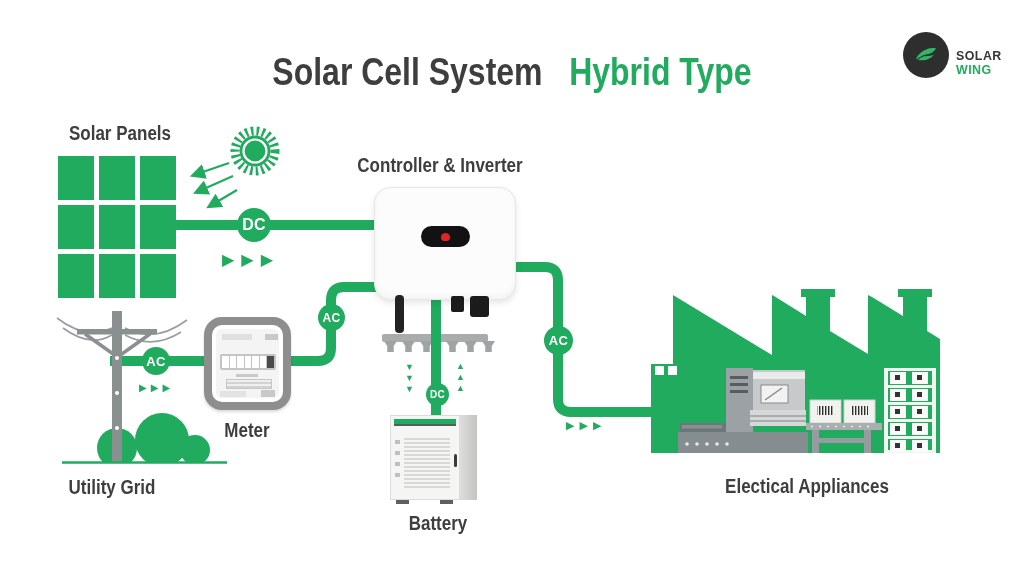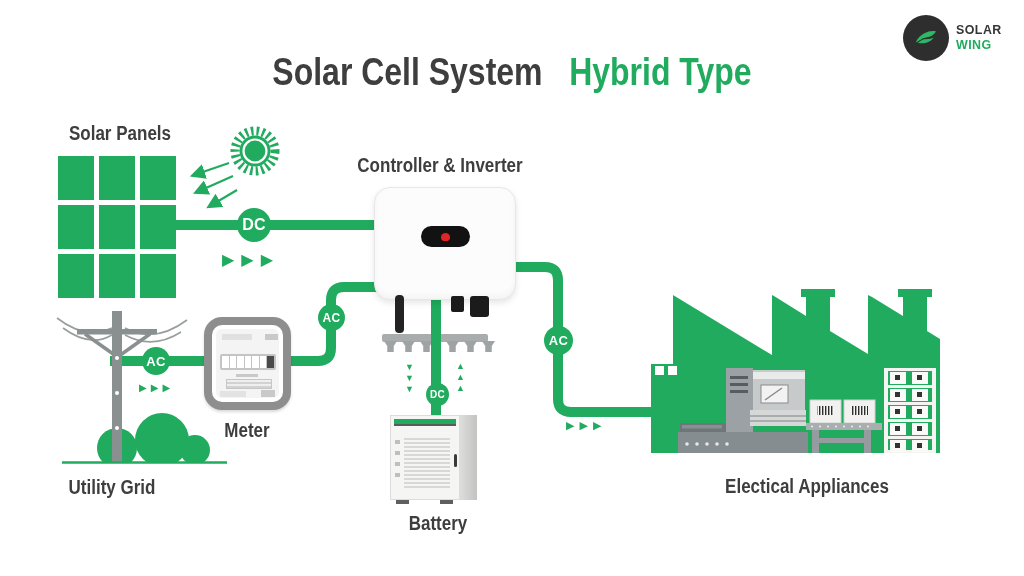--- a/index.html
+++ b/index.html
@@ -12,21 +12,21 @@
     position:relative;width:1024px;height:576px;background:#ffffff;
     font-family:"Liberation Sans", sans-serif;overflow:hidden;
   }
   
   .title{
     position:absolute;left:0;right:0;top:50px;text-align:center;
     font-size:39px;font-weight:bold;color:var(--dark);
     transform:scaleX(0.82);letter-spacing:0;white-space:nowrap;
   }
   .title .accent{color:var(--green);}
-  .logo{position:absolute;left:903px;top:15px;display:flex;align-items:center;gap:7px;}
+  .logo{position:absolute;left:903px;top:32px;display:flex;align-items:flex-end;gap:7px;}
   .logo-circle{width:46px;height:46px;border-radius:50%;background:#2E2E2E;
     display:flex;align-items:center;justify-content:center;}
   .logo-text{display:flex;flex-direction:column;line-height:1.08;font-weight:bold;
     font-size:13.5px;letter-spacing:.5px;transform:scaleX(0.92);transform-origin:left center;}
   .logo-text .l1{color:#363636;}
   .logo-text .l2{color:var(--green);}
   
   .clabel{
     position:absolute;font-weight:bold;color:var(--dark);font-size:20px;
     text-align:center;transform:scaleX(0.85);white-space:nowrap;z-index:4;

